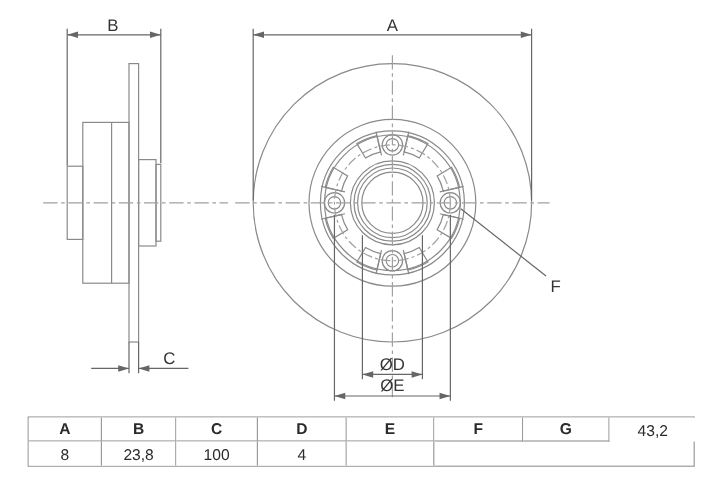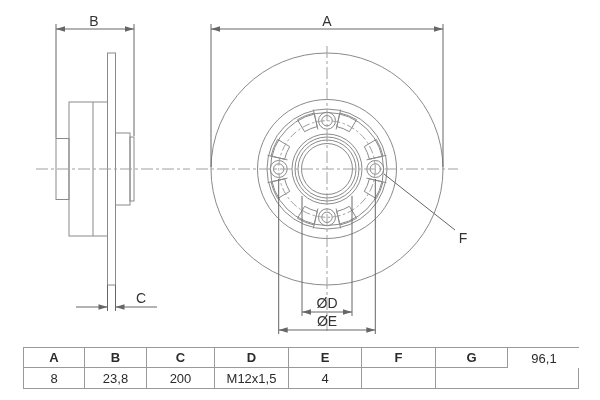--- a/index.html
+++ b/index.html
@@ -134,21 +134,20 @@
   </svg>
 
   <div class="spec-table">
     <div class="spec-cell hdr">A</div>
     <div class="spec-cell hdr">B</div>
     <div class="spec-cell hdr">C</div>
     <div class="spec-cell hdr">D</div>
     <div class="spec-cell hdr">E</div>
     <div class="spec-cell hdr">F</div>
     <div class="spec-cell hdr">G</div>
-    <div class="spec-cell val">96,1</div>
+    <div class="spec-cell val">43,2</div>
     <div class="spec-cell val">8</div>
     <div class="spec-cell val">23,8</div>
-    <div class="spec-cell val">200</div>
-    <div class="spec-cell val">M12x1,5</div>
+    <div class="spec-cell val">100</div>
     <div class="spec-cell val">4</div>
     <div class="spec-cell val"></div>
   </div>
 </div>
 
 </body></html>

